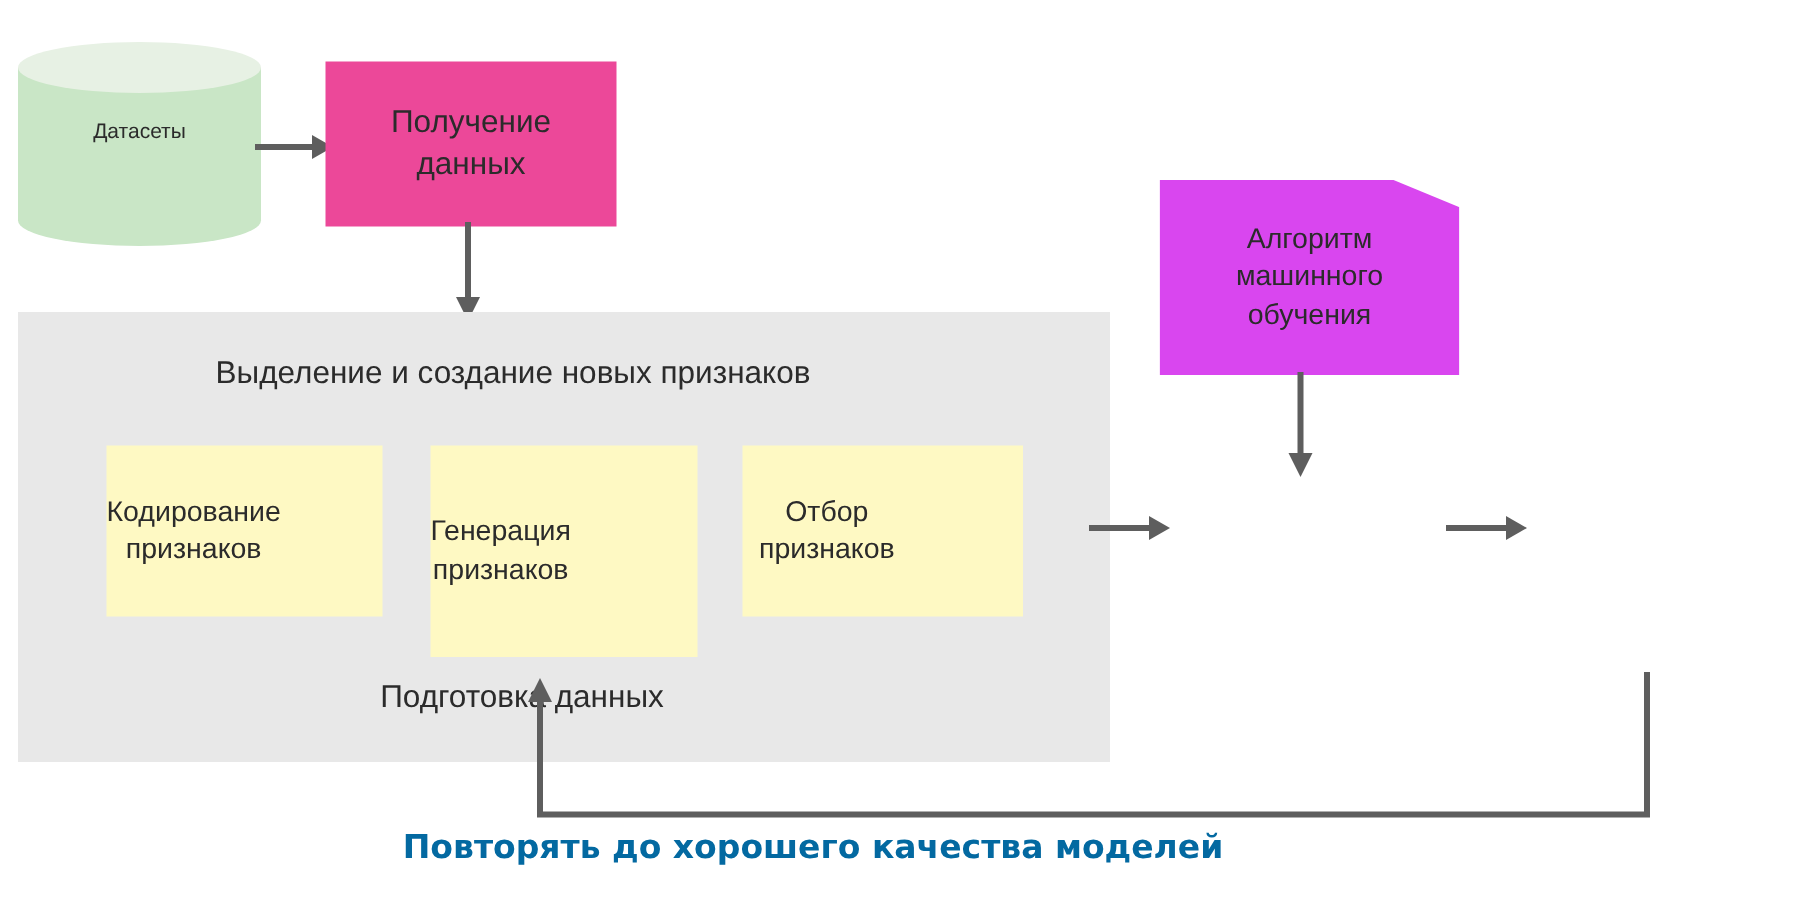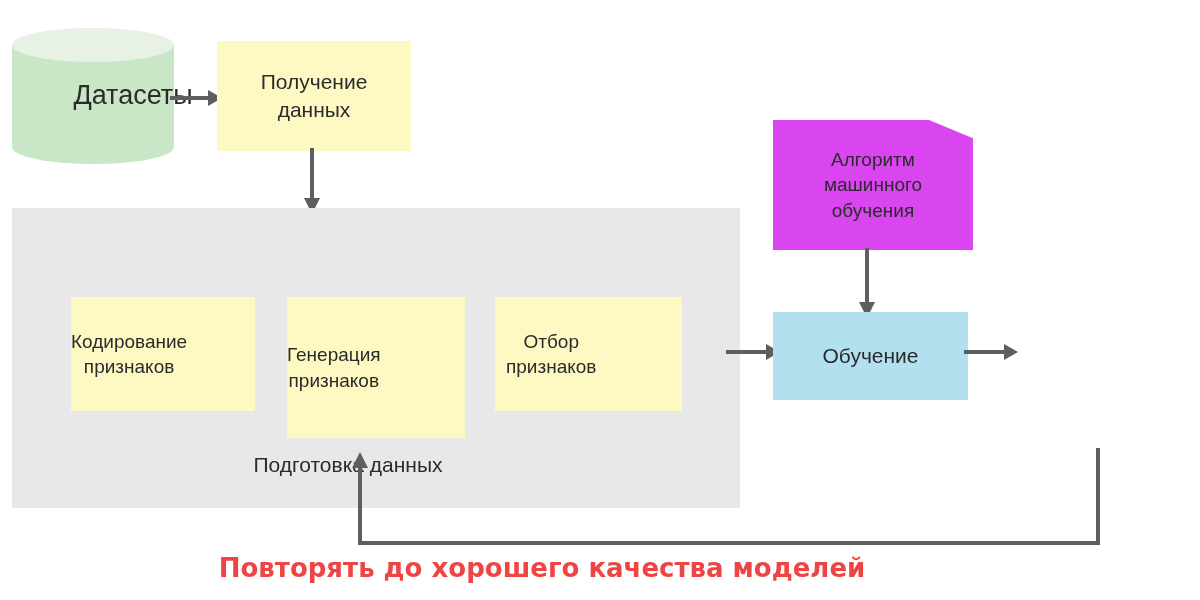--- a/index.html
+++ b/index.html
@@ -55,37 +55,36 @@
     width: 162px;
     height: 34px;
     border-radius: 50%;
     background: #c9e6c6;
   }
   #cylinder .cyl-label {
     position: absolute;
     left: 0;
     top: 50px;
     width: 162px;
-    font-size: 27px;
-    margin-left: 40px;
+    font-size: 14px;
   }
 
   
   .box {
     position: absolute;
     display: flex;
     align-items: center;
     justify-content: center;
   }
   #box-acquire {
     left: 217px;
     top: 41px;
     width: 194px;
     height: 110px;
-    background: #fef9c3;
+    background: #ec4899;
   }
   #box-acquire .node-text { font-size: 21px; }
 
   
   #container-prep {
     position: absolute;
     left: 12px;
     top: 208px;
     width: 728px;
     height: 300px;
@@ -170,23 +169,23 @@
   #feedback-loop  { left: 348px; top: 440px; width: 760px; height: 115px; }
 
   
   #caption-loop {
     position: absolute;
     left: 0;
     top: 553px;
     width: 1084px;
     text-align: center;
     font-family: "DejaVu Sans", sans-serif;
-    font-size: 26px;
+    font-size: 22px;
     font-weight: 700;
-    color: #ef4444;
+    color: #0369a1;
   }
 </style>
 </head>
 <body>
 
 <div id="canvas">
 
   <div id="cylinder">
     <div class="cyl-bottom"></div>
     <div class="cyl-body"></div>
@@ -203,20 +202,21 @@
     <span class="node-text">Получение
 данных</span>
   </div>
 
   <svg id="arrow-acq-prep" class="conn" viewBox="0 0 24 66">
     <line x1="12" y1="0" x2="12" y2="50" stroke="#5e5e5e" stroke-width="4"></line>
     <polygon points="4,50 20,50 12,66" fill="#5e5e5e"></polygon>
   </svg>
 
   <div id="container-prep">
+    <div class="title-top node-text">Выделение и создание новых признаков</div>
     <div class="title-bottom node-text">Подготовка данных</div>
   </div>
 
   <div id="sub-encode" class="sub-box">
     <span class="node-text">Кодирование
 признаков</span>
   </div>
   <div id="sub-generate" class="sub-box">
     <span class="node-text">Генерация
 признаков</span>
@@ -235,23 +235,20 @@
     <span class="node-text">Алгоритм
 машинного
 обучения</span>
   </div>
 
   <svg id="arrow-alg-tr" class="conn" viewBox="0 0 24 70">
     <line x1="12" y1="0" x2="12" y2="54" stroke="#5e5e5e" stroke-width="4"></line>
     <polygon points="4,54 20,54 12,70" fill="#5e5e5e"></polygon>
   </svg>
 
-  <div id="box-training">
-    <span class="node-text">Обучение</span>
-  </div>
 
   <svg id="arrow-tr-eval" class="conn" viewBox="0 0 54 24">
     <line x1="0" y1="12" x2="40" y2="12" stroke="#5e5e5e" stroke-width="4"></line>
     <polygon points="40,4 54,12 40,20" fill="#5e5e5e"></polygon>
   </svg>
 
 
   <svg id="feedback-loop" class="conn" viewBox="0 0 760 115">
     <path d="M 750 8 L 750 103 L 12 103 L 12 28" stroke="#5e5e5e" stroke-width="4" fill="none"></path>
     <polygon points="4,28 20,28 12,12" fill="#5e5e5e"></polygon>

